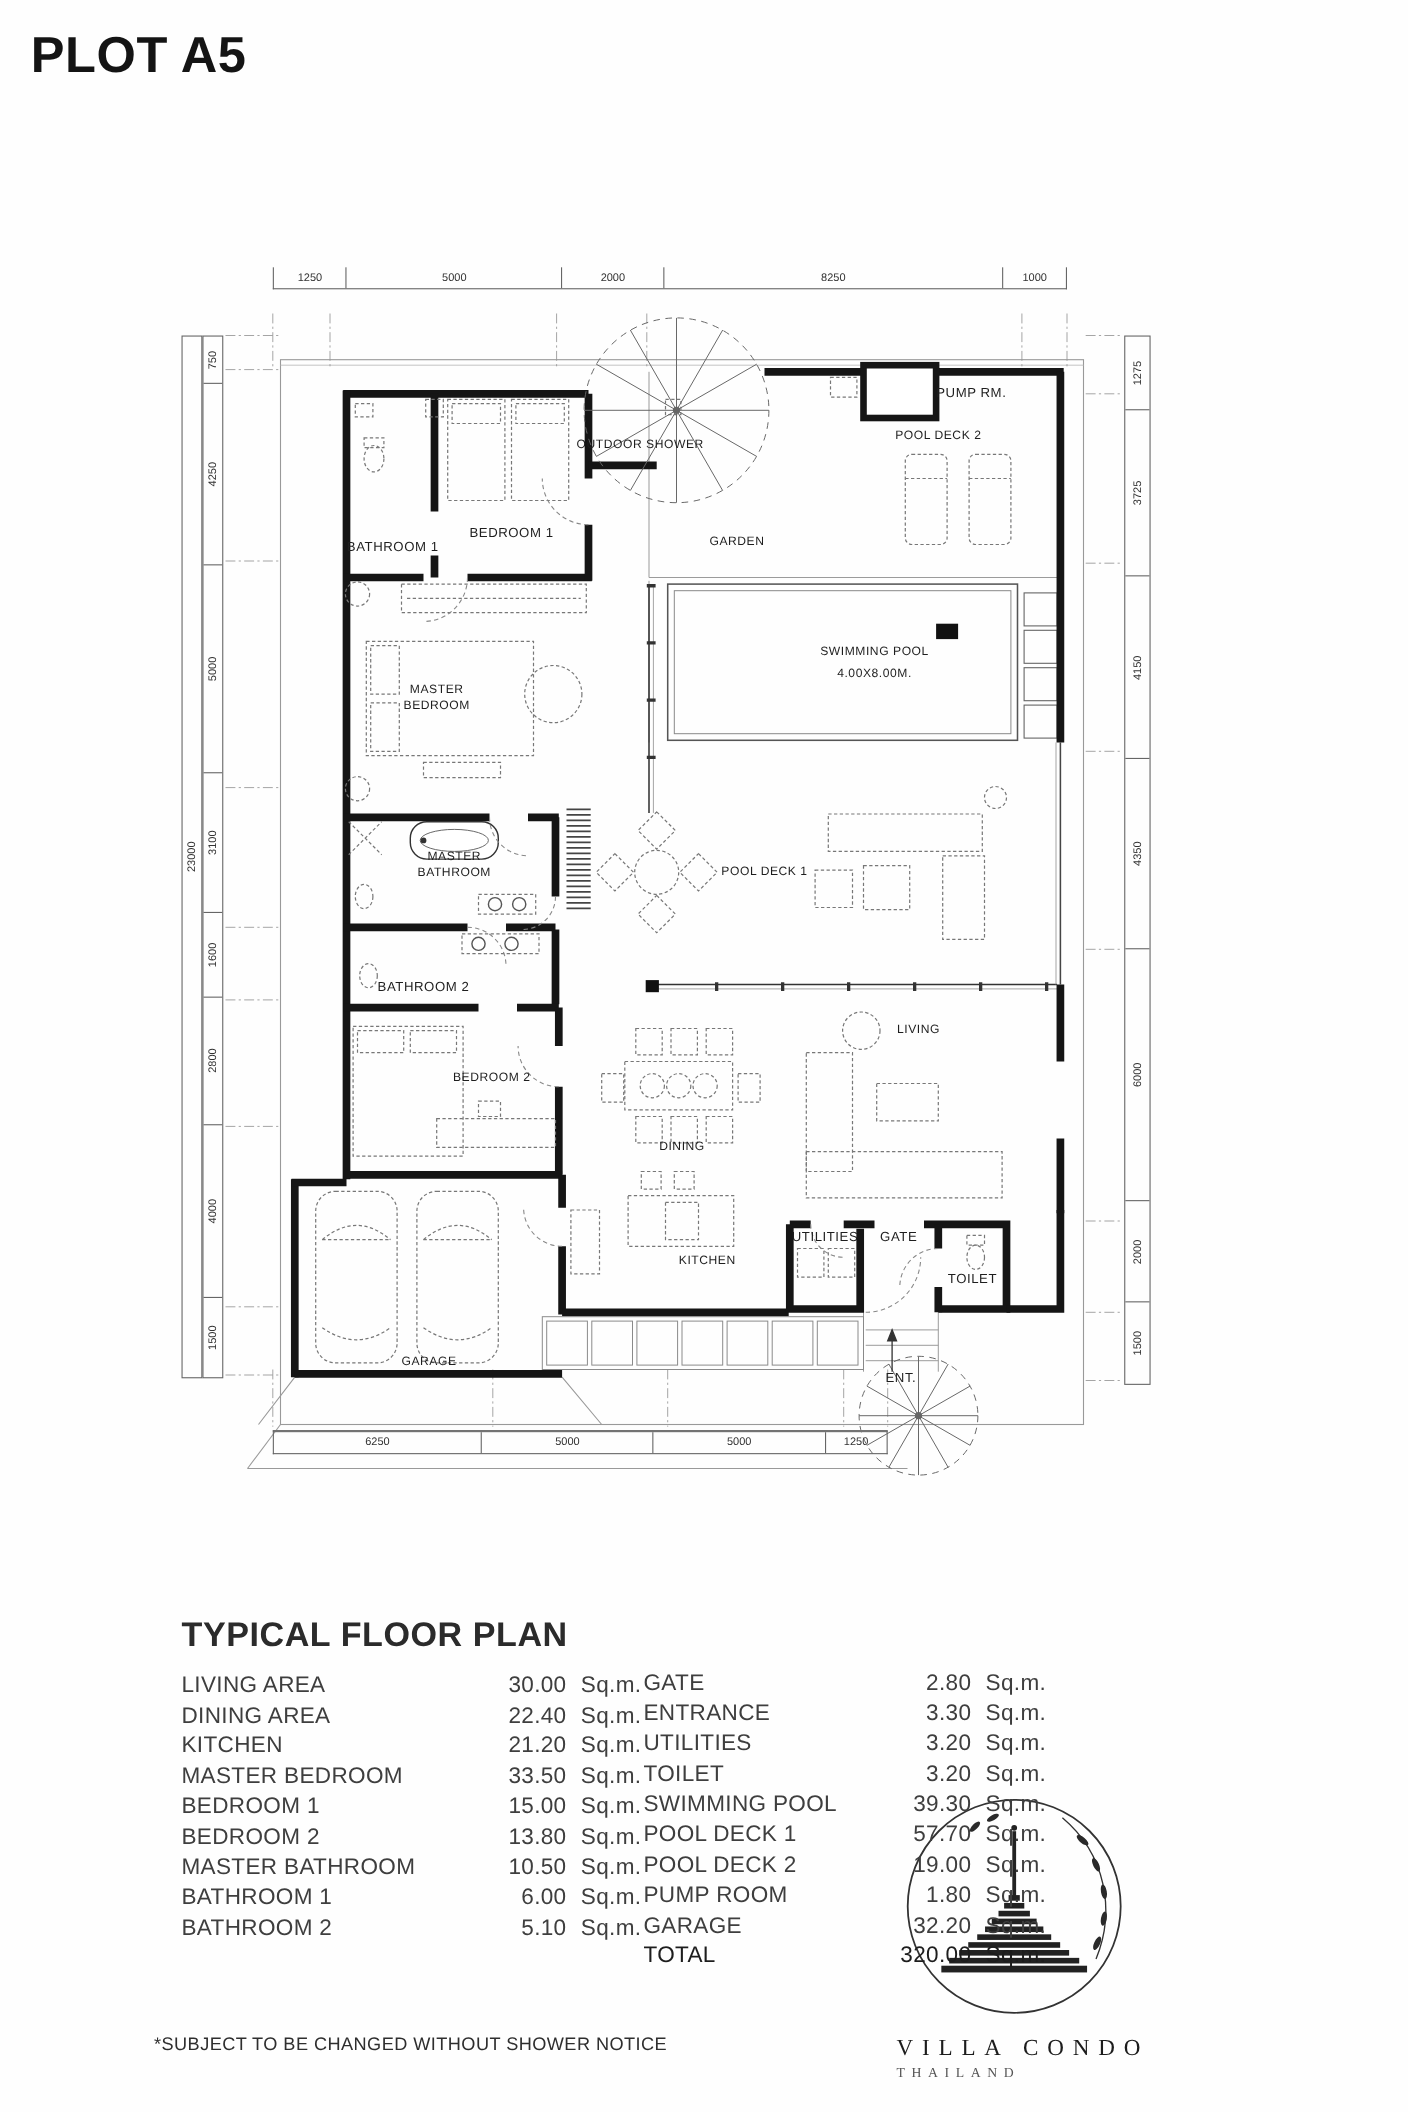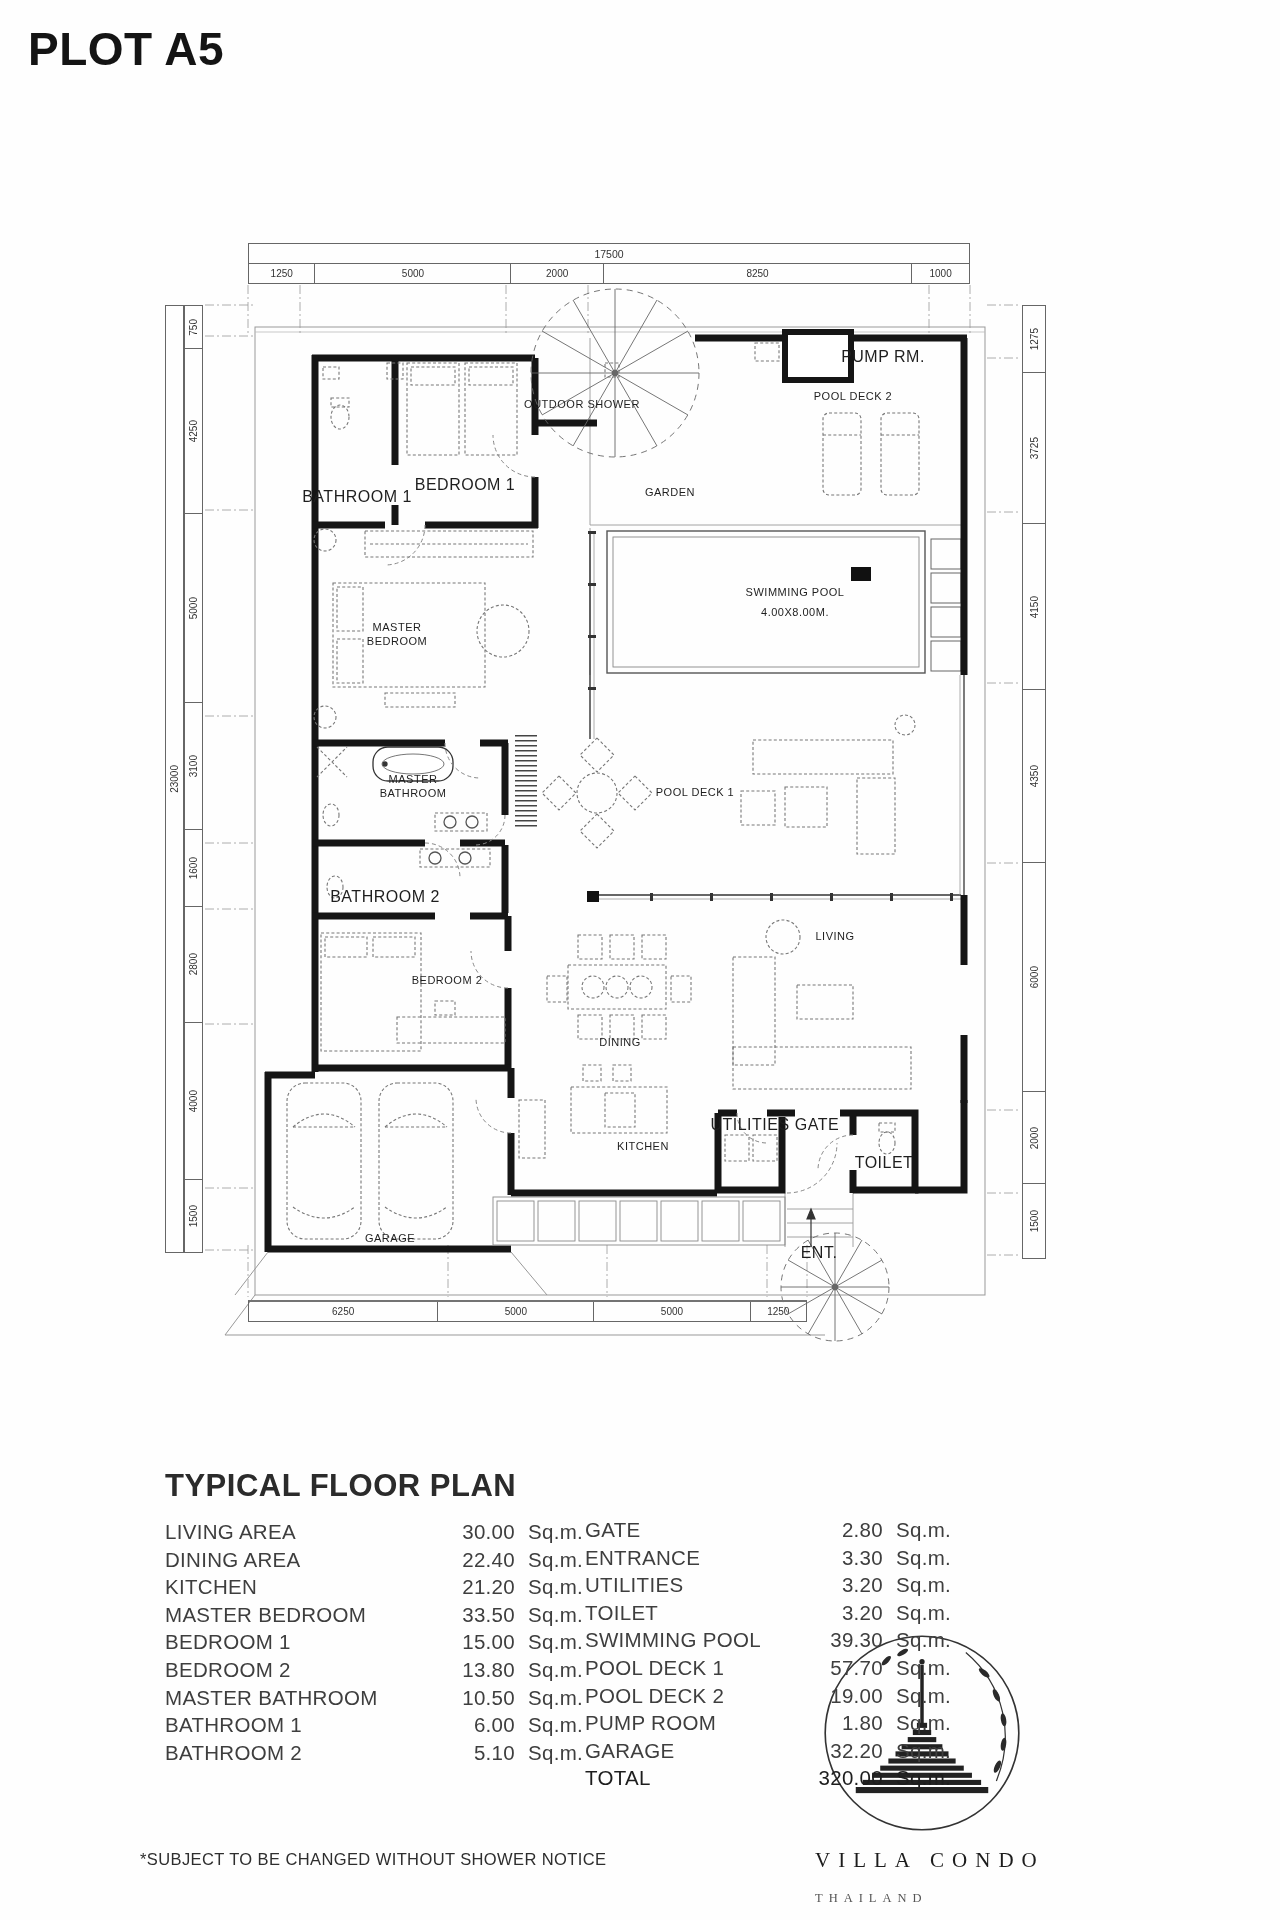--- a/index.html
+++ b/index.html
@@ -21,36 +21,36 @@
   .dimbar.h .dcell:last-child{border-right:0;}
   .dimbar.vcol .dcell{border-bottom:1px solid #666;}
   .dimbar.vcol .dcell:last-child{border-bottom:0;}
   .rot{writing-mode:vertical-rl;transform:rotate(180deg);font-size:10px;color:#333;}
   .vtotal{width:17px;border:1px solid #666;display:flex;align-items:center;justify-content:center;}
   .leftbar{display:flex;}
   
   .plan{left:135px;top:195px;width:940px;height:1165px;}
   .rlabel{position:absolute;transform:translate(-50%,-50%);font-size:11px;letter-spacing:.5px;color:#1e1e1e;white-space:nowrap;text-align:center;line-height:1.25;}
   .rlabel.w2{white-space:normal;width:80px;}
-  .rlabel.sm{font-size:16px;}
+  .rlabel.sm{font-size:12px;}
   
   .heading{left:165px;top:1468px;font-size:31px;font-weight:700;letter-spacing:.5px;color:#2b2b2b;}
   .tbl{position:absolute;font-size:20.5px;color:#3e3e3e;letter-spacing:.3px;}
   .arow{display:flex;align-items:baseline;height:27.6px;}
   .arow.bold{font-weight:400;color:#1d1d1d;}
   .tbl.l .al{width:258px;}
   .tbl.l .av{width:92px;text-align:right;}
   .tbl.r .al{width:200px;}
   .tbl.r .av{width:98px;text-align:right;}
   .au{margin-left:13px;}
   .footnote{left:140px;top:1850px;font-size:16.5px;letter-spacing:.4px;color:#2e2e2e;}
   
   .logo{left:815px;top:1626px;width:220px;text-align:left;}
   .brand{font-family:"Liberation Serif", serif;font-size:21px;letter-spacing:8px;color:#1c1c1c;margin-top:4px;white-space:nowrap;}
-  .country{font-family:"Liberation Serif", serif;font-size:12.5px;letter-spacing:6px;color:#555;margin-top:18px;}
+  .country{font-family:"Liberation Serif", serif;font-size:12.5px;letter-spacing:6px;color:#555;margin-top:3px;}
 </style>
 </head>
 <body>
 
 <div class="abs title">PLOT A5</div>
 
 <div class="abs logo">
   <svg width="214" height="214" viewBox="0 0 210 210">
     <circle cx="105" cy="105" r="95" fill="none" stroke="#333" stroke-width="1.6"></circle>
     <rect x="103.3" y="38" width="3.4" height="58" fill="#222"></rect>
@@ -328,23 +328,20 @@
   <div class="rlabel" style="left:485px;top:848px">DINING</div>
   <div class="rlabel" style="left:508px;top:952px">KITCHEN</div>
   <div class="rlabel sm" style="left:615px;top:930px">UTILITIES</div>
   <div class="rlabel sm" style="left:682px;top:930px">GATE</div>
   <div class="rlabel sm" style="left:749px;top:968px">TOILET</div>
   <div class="rlabel" style="left:255px;top:1044px">GARAGE</div>
   <div class="rlabel sm" style="left:684px;top:1058px">ENT.</div>
 </div>
 
 <div class="dimwrap" style="left:248px;top:243px;width:722px">
-  <div class="dtotal">
-      <span>17500</span>
-    </div>
   <div class="dimbar h">
       <div class="dcell" style="flex-grow: 1250;">
         <span>1250</span>
       </div>
       <div class="dcell" style="flex-grow: 5000;">
         <span>5000</span>
       </div>
       <div class="dcell" style="flex-grow: 2000;">
         <span>2000</span>
       </div>

